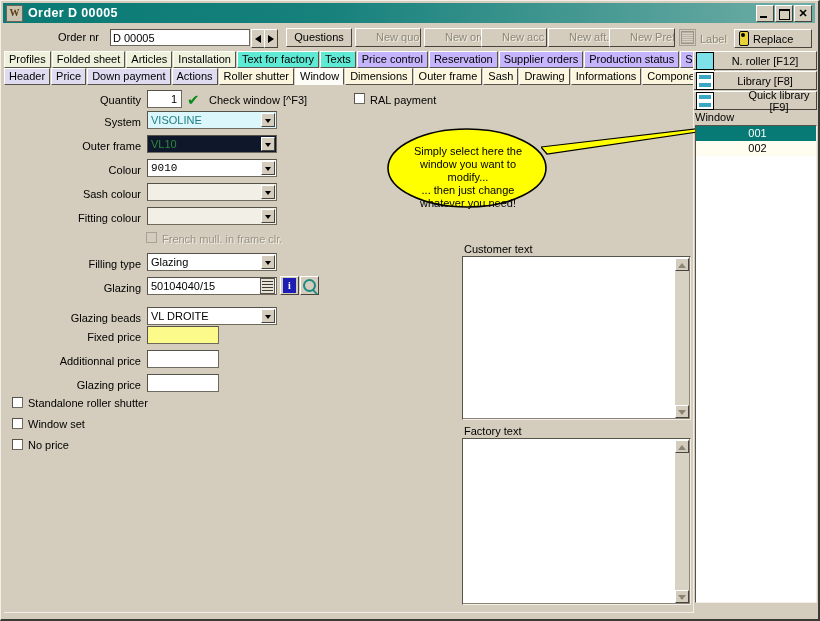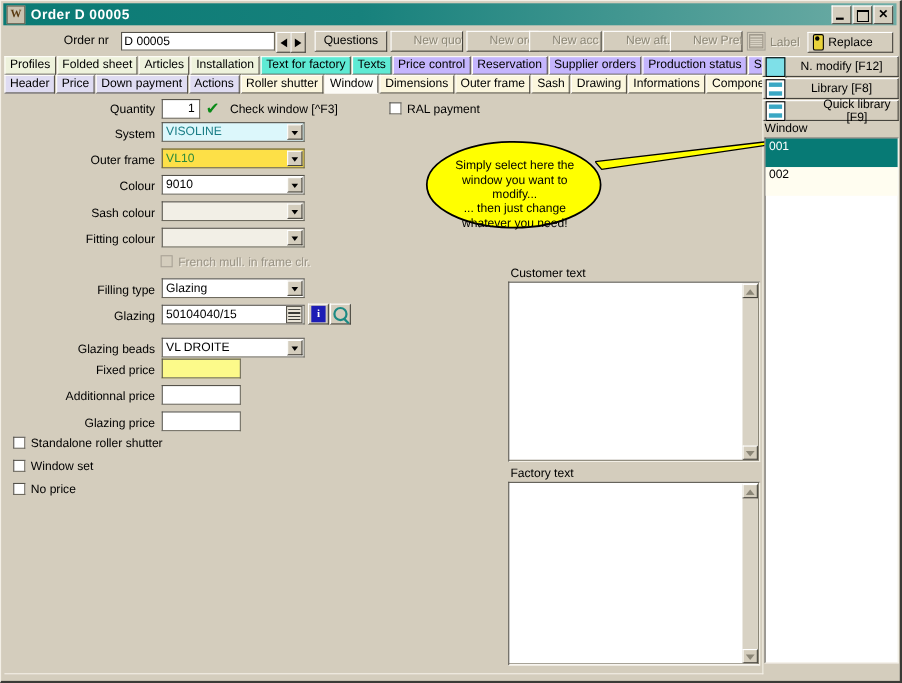--- a/index.html
+++ b/index.html
@@ -138,21 +138,21 @@
   .combo .arrow{
     position:absolute;right:1px;top:1px;width:14px;height:14px;
     background:#d4cdbd;border-top:1px solid #fff;border-left:1px solid #fff;
     border-right:1px solid #46443d;border-bottom:1px solid #46443d;
     box-sizing:border-box;
   }
   .combo .arrow i{display:block;margin:5px auto 0;width:0;height:0;
     border-left:3px solid transparent;border-right:3px solid transparent;border-top:4px solid #000;}
   .num{text-align:right;padding-right:4px;}
   .cyanfld{background:#dcf7fb;color:#1b7e86;}
-  .greenfld{background:#fde047;color:#2c8a3c;}
+  .greenfld{background:#0f172a;color:#2c8a3c;}
   .yellowfld{background:#fcfa8a;}
 
   .chk{position:absolute;width:11px;height:11px;background:#fff;box-sizing:border-box;
     border:1px solid #6e6a5e;border-top-color:#55524a;border-left-color:#55524a;}
   .chk.dim{background:#d4cdbd;border-color:#a8a296;}
   .chktxt{position:absolute;font-size:11px;line-height:12px;}
   .chktxt.dim{color:#9a9486;text-shadow:1px 1px 0 #f2eee5;}
 
   .checkmark{position:absolute;font-size:15px;color:#0a8a18;font-weight:bold;line-height:1;}
 
@@ -195,21 +195,21 @@
   .sb-dn i{border-left:4px solid transparent;border-right:4px solid transparent;border-top:5px solid #8a8576;}
 
   
   .winpanel{position:absolute;left:694px;top:110px;width:122px;height:498px;}
   .win-title{position:absolute;left:0;top:0;font-size:11px;}
   .win-list{
     position:absolute;left:0;top:14px;width:122px;height:478px;background:#fff;
     box-sizing:border-box;border:1px solid #56534a;
     border-right-color:#f3efe6;border-bottom-color:#f3efe6;
   }
-  .win-item{height:26px;line-height:15px;padding-left:3px;font-size:11px;background:#fffdf0;}
+  .win-item{height:15px;line-height:15px;padding-left:3px;font-size:11px;background:#fffdf0;text-align:center;}
   .win-item.sel{background:#077a75;color:#fff;}
 
   .inner-frame{
     position:absolute;left:3px;top:84px;width:690px;height:528px;
     border-right:1px solid #f3efe6;border-bottom:1px solid #f3efe6;
     box-sizing:border-box;pointer-events:none;
   }
 </style>
 </head>
 <body>
@@ -284,21 +284,21 @@
     <div class="tab cream">Dimensions</div>
     <div class="tab cream">Outer frame</div>
     <div class="tab cream">Sash</div>
     <div class="tab cream">Drawing</div>
     <div class="tab cream">Informations</div>
     <div class="tab cream">Components</div>
   </div>
 
   <div class="rbtn" style="top:50px;">
     <span class="ric ic-newwin"></span>
-    <span class="rtxt">N. modify [F12]</span>
+    <span class="rtxt">N. roller [F12]</span>
   </div>
   <div class="rbtn" style="top:70px;">
     <span class="ric ic-lib"></span>
     <span class="rtxt">Library [F8]</span>
   </div>
   <div class="rbtn" style="top:90px;gap:28px;">
     <span class="ric ic-lib"></span>
     <span class="rtxt">Quick library [F9]</span>
   </div>
 
@@ -321,21 +321,21 @@
 
   <div class="flabel" style="left:40px;top:138px;width:100px;">Outer frame</div>
   <div class="fld combo greenfld" style="left:146px;top:134px;width:130px;">
     <span>VL10</span>
     <span class="arrow">
         <i></i>
       </span>
   </div>
 
   <div class="flabel" style="left:40px;top:162px;width:100px;">Colour</div>
-  <div class="fld combo" style="left:146px;top:158px;width:130px;">
+  <div class="fld combo" style="left:146px;top:158px;width:130px;font-family:Liberation Mono, monospace;">
     <span>9010</span>
     <span class="arrow">
         <i></i>
       </span>
   </div>
 
   <div class="flabel" style="left:30px;top:186px;width:110px;text-align:right;">Sash colour</div>
   <div class="fld combo" style="left:146px;top:182px;width:130px;background:#f2efe6;">
     <span></span>
     <span class="arrow">

